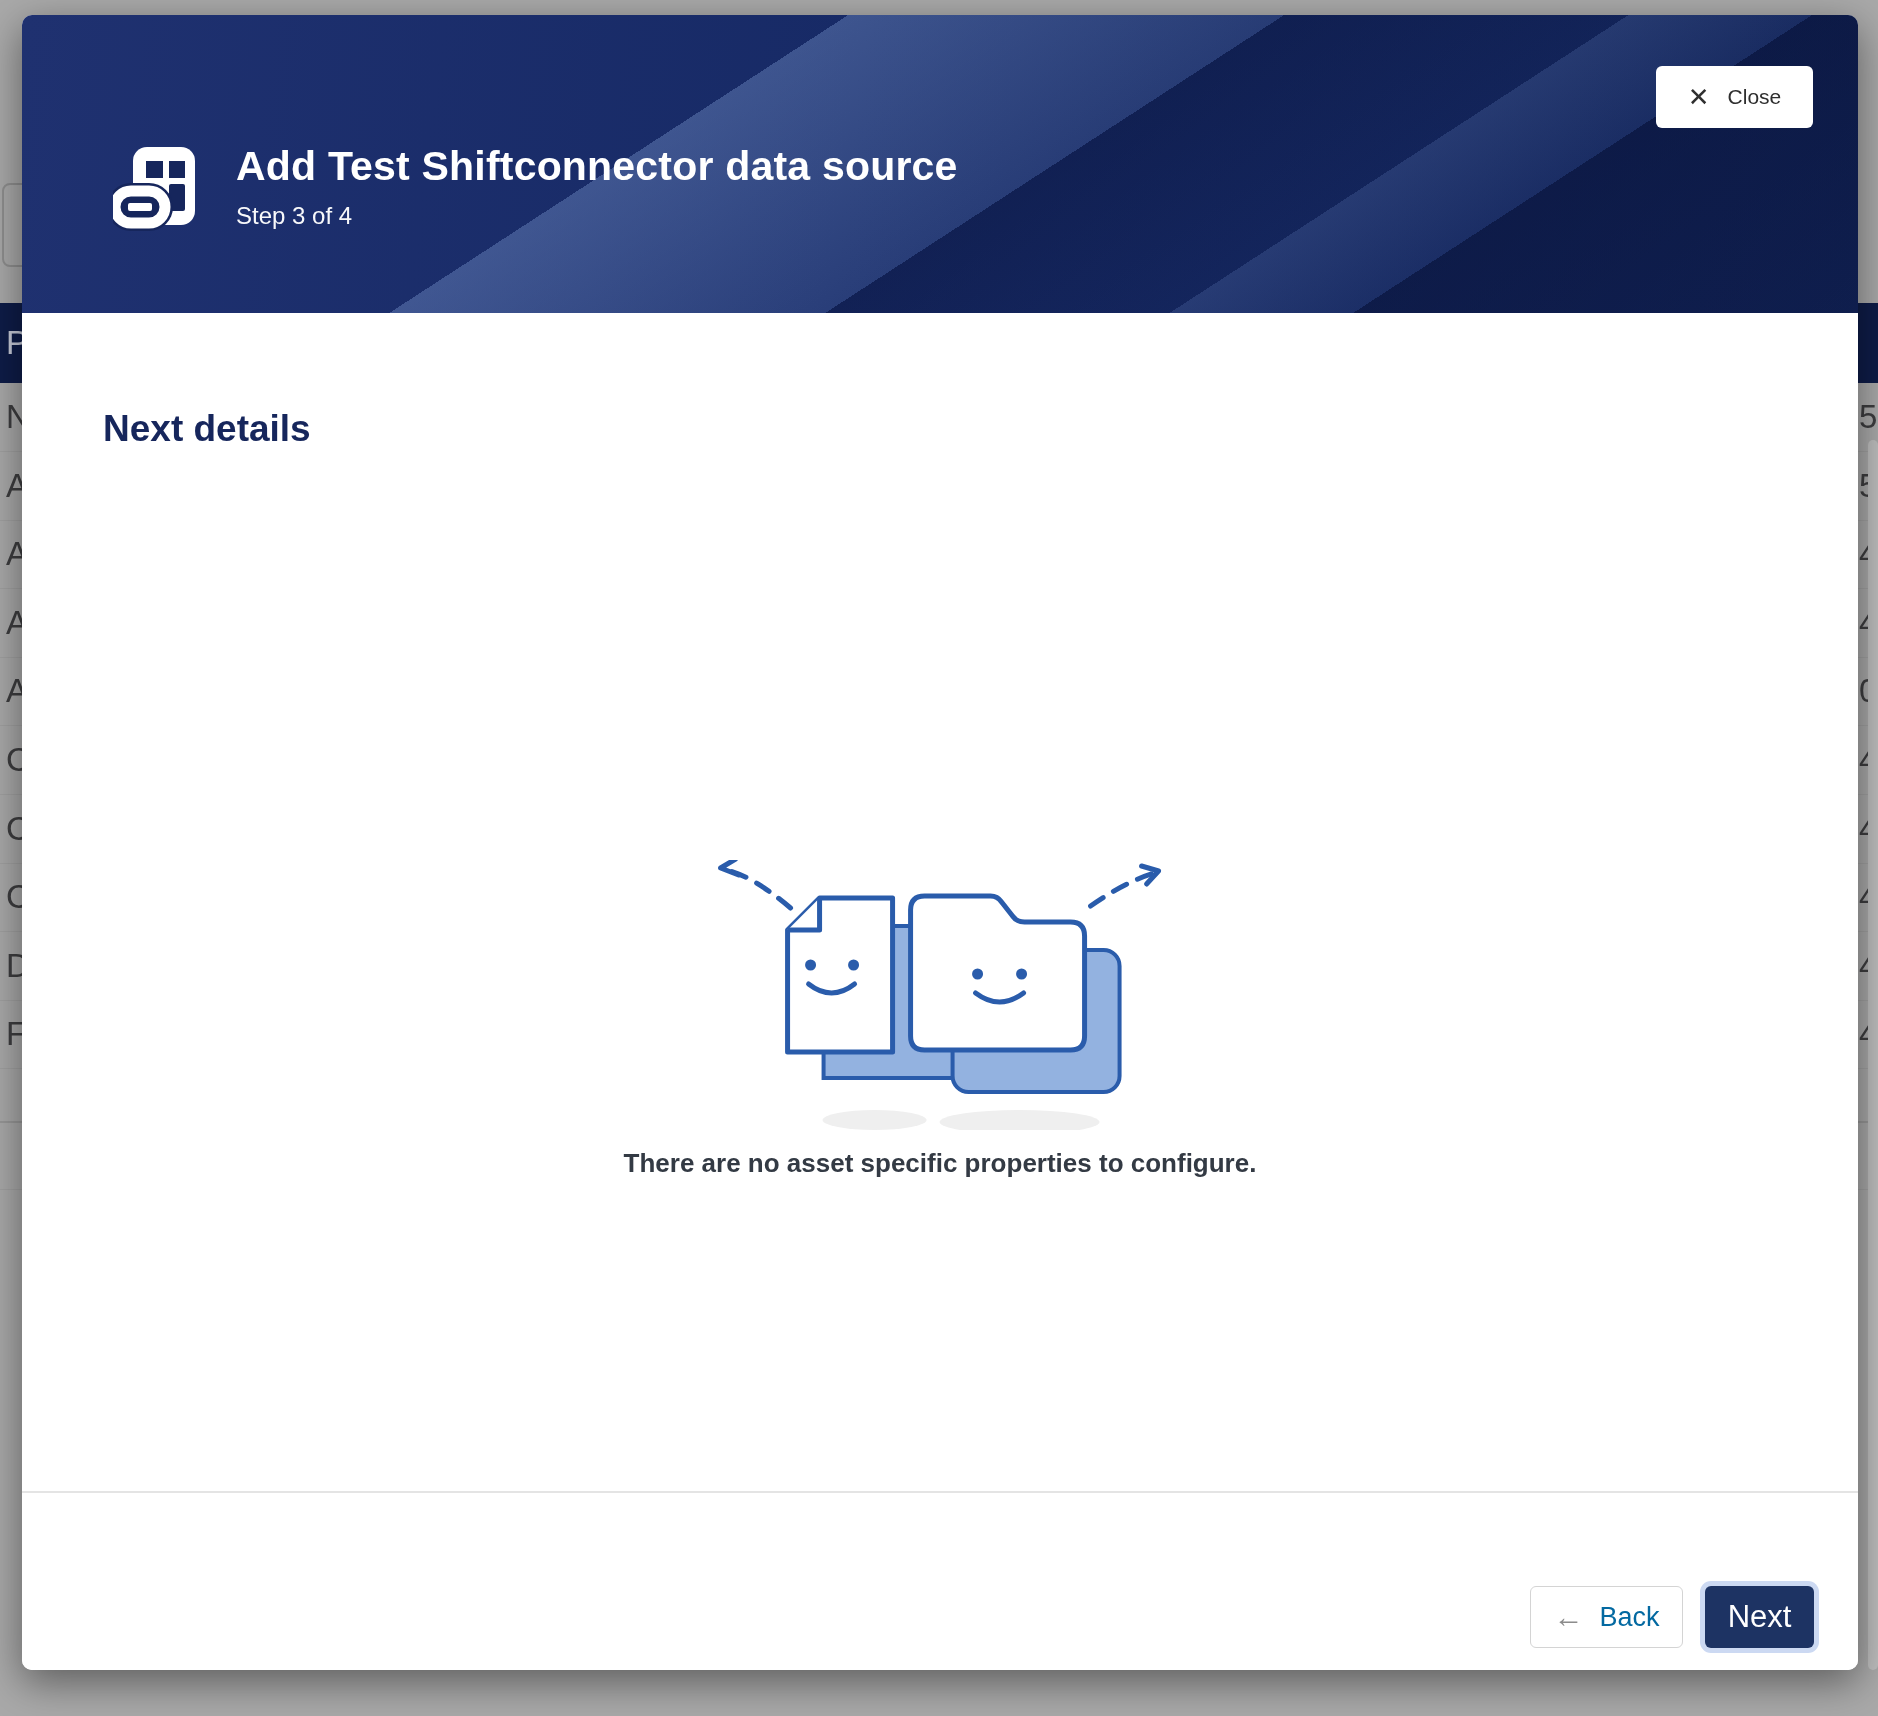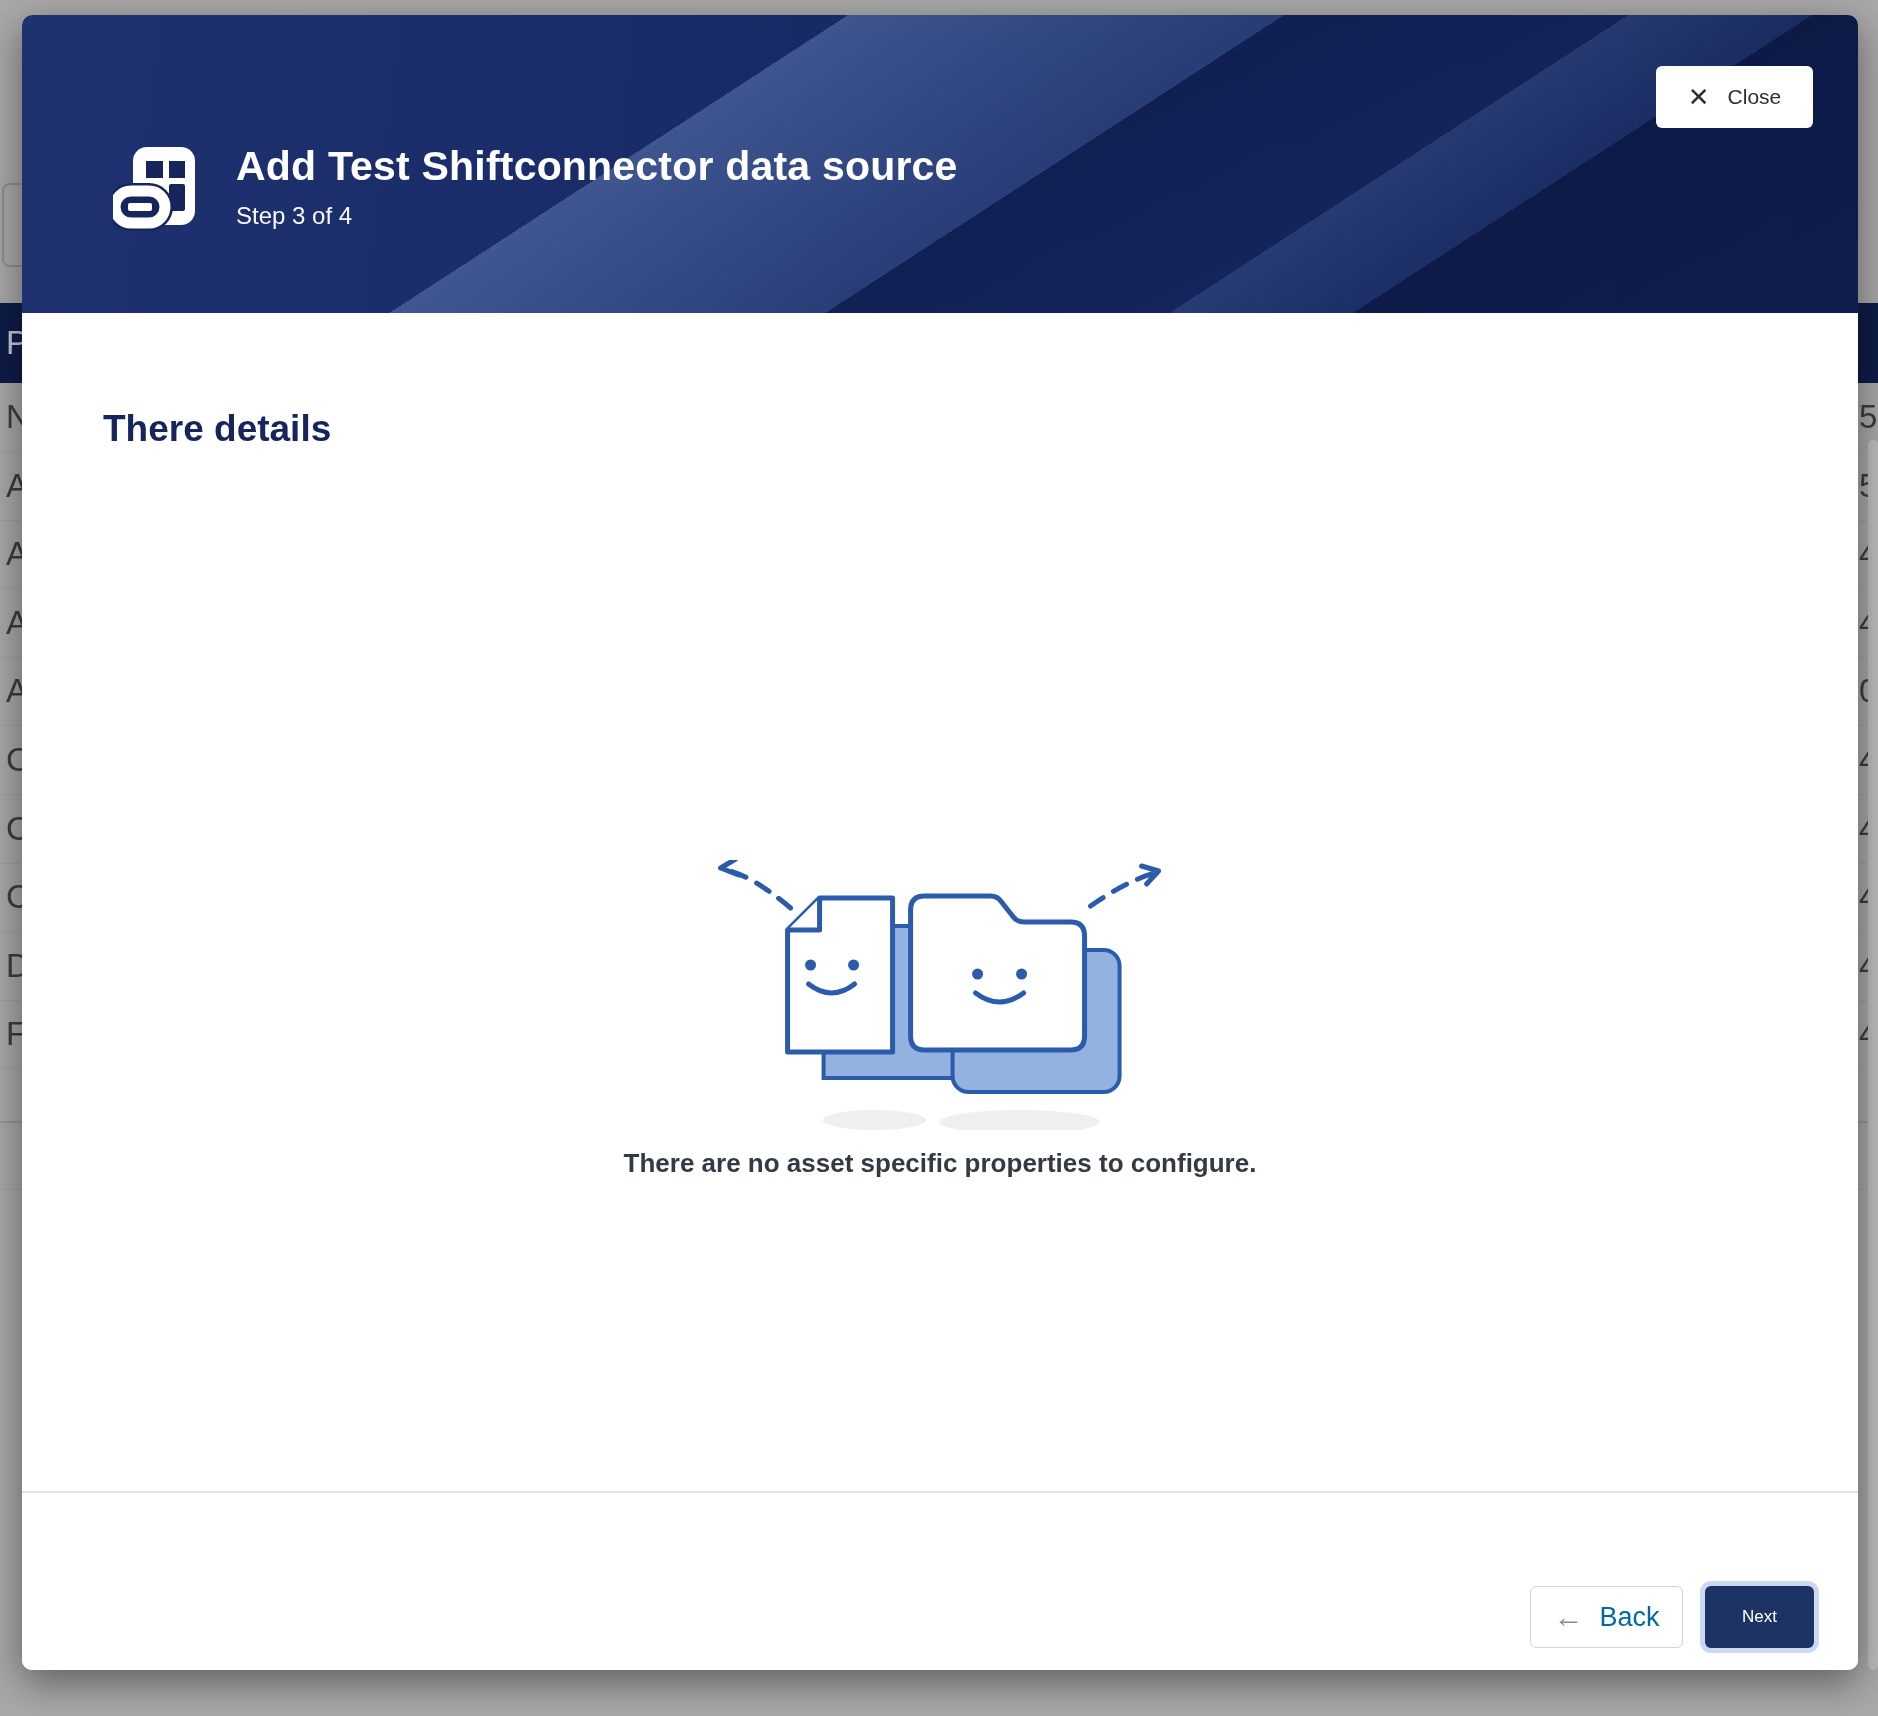--- a/index.html
+++ b/index.html
@@ -57,21 +57,21 @@
   
   .modal-footer { flex:0 0 auto; height:179px; border-top:2px solid #e4e4e4; background:#fff;
     display:flex; justify-content:flex-end; align-items:flex-end; padding:0 44px 22px 0; gap:22px; }
   .back-btn { height:62px; width:153px; background:#fff; border:1.5px solid #d4d4d4; border-radius:6px;
     display:flex; align-items:center; justify-content:center; gap:16px; cursor:pointer; font-family:inherit; }
   .back-arrow { font-size:30px; color:#8c8c8c; line-height:1; }
   .back-label { font-size:27px; color:#0369a1; }
   .next-btn { height:62px; width:109px; background:#1d3363; border:none; border-radius:6px;
     box-shadow:0 0 0 5px #ccd9f2; display:flex; align-items:center; justify-content:center;
     cursor:pointer; font-family:inherit; }
-  .next-label { font-size:17px; color:#ffffff; }
+  .next-label { font-size:31px; color:#ffffff; }
 </style>
 </head>
 <body>
 
 <div class="bg-layer">
   <div class="bg-input-outline"></div>
   <div class="bg-header-row">
     <span class="cell-left">P</span>
   </div>
   <div id="bg-rows">
@@ -137,21 +137,21 @@
       <div class="modal-title">Add Test Shiftconnector data source</div>
       <div class="modal-subtitle">Step 3 of 4</div>
     </div>
     <button class="close-btn">
       <span class="close-x">✕</span>
       <span class="close-label">Close</span>
     </button>
   </div>
 
   <div class="modal-body">
-    <div class="body-heading">There details</div>
+    <div class="body-heading">Next details</div>
 
     <div class="empty-state">
       <svg class="empty-illustration" viewBox="0 0 470 270" width="470" height="270" aria-hidden="true">
 
         <ellipse cx="170" cy="260" rx="52" ry="10" fill="#efefef"></ellipse>
         <ellipse cx="315" cy="262" rx="80" ry="12" fill="#efefef"></ellipse>
 
         <rect x="119" y="66" width="176" height="152" fill="#93b2e0" stroke="#2a5cab" stroke-width="4"></rect>
         <rect x="248" y="90" width="167" height="142" rx="16" fill="#93b2e0" stroke="#2a5cab" stroke-width="4"></rect>
 

